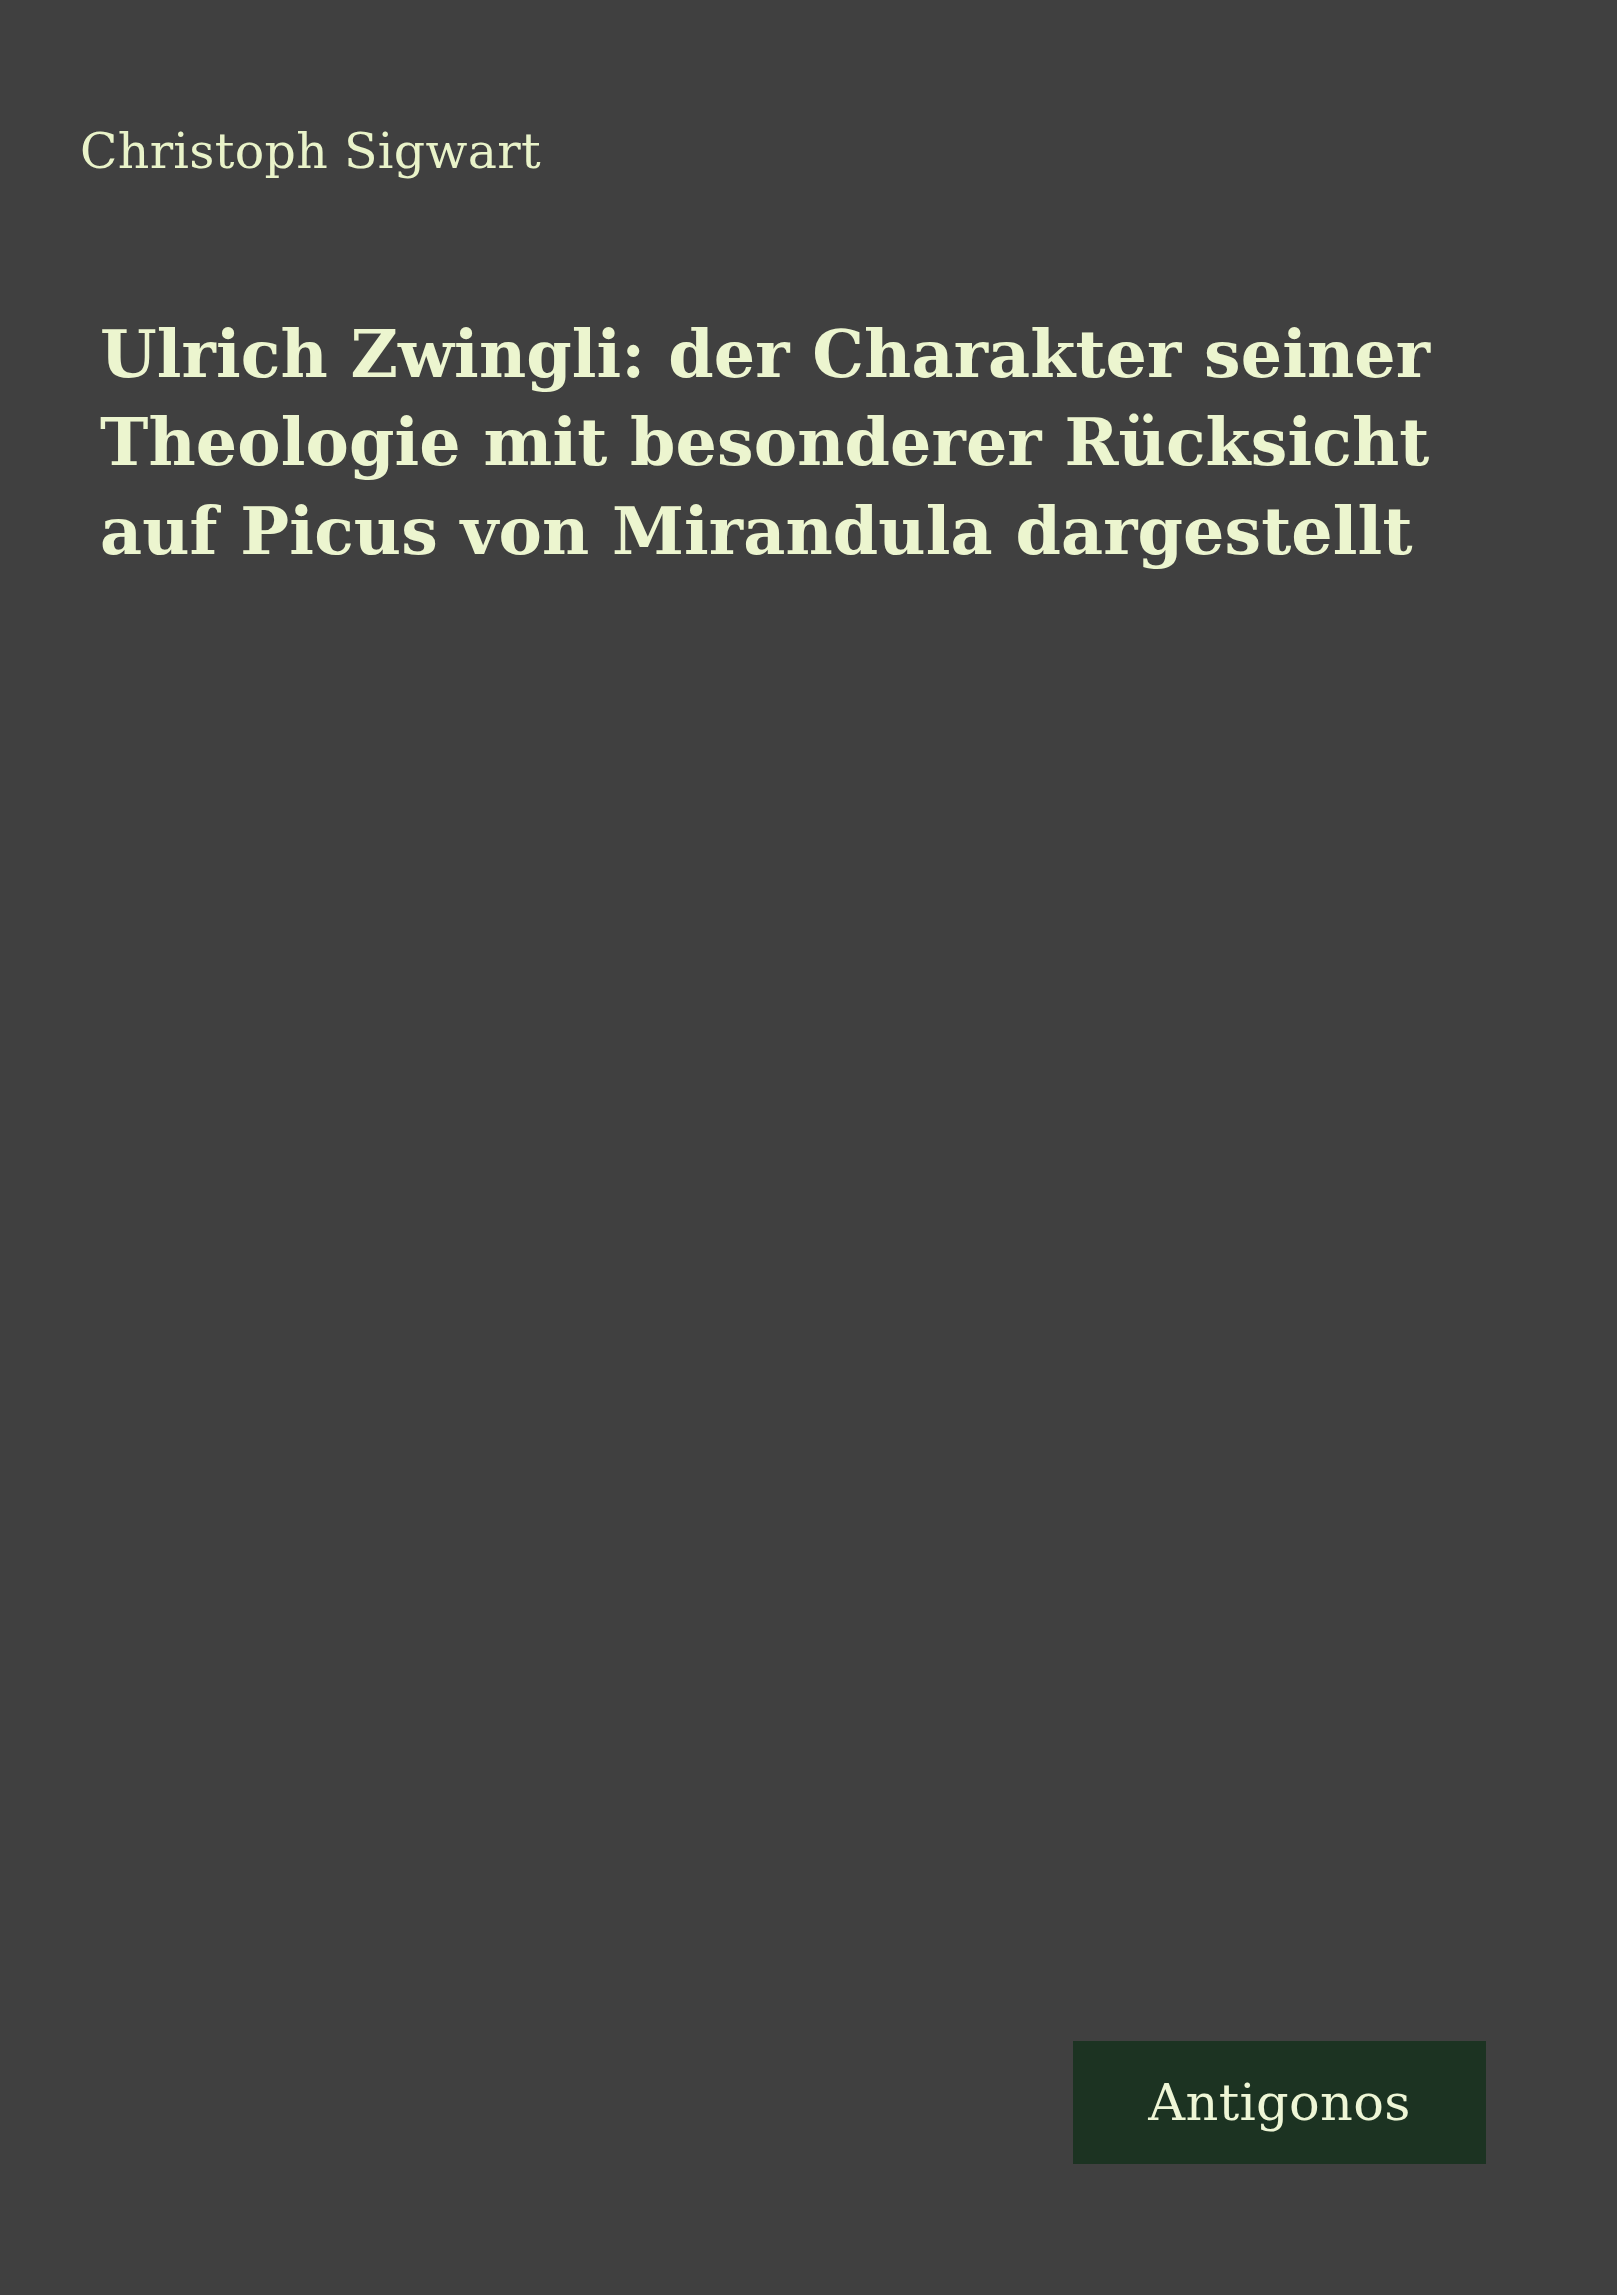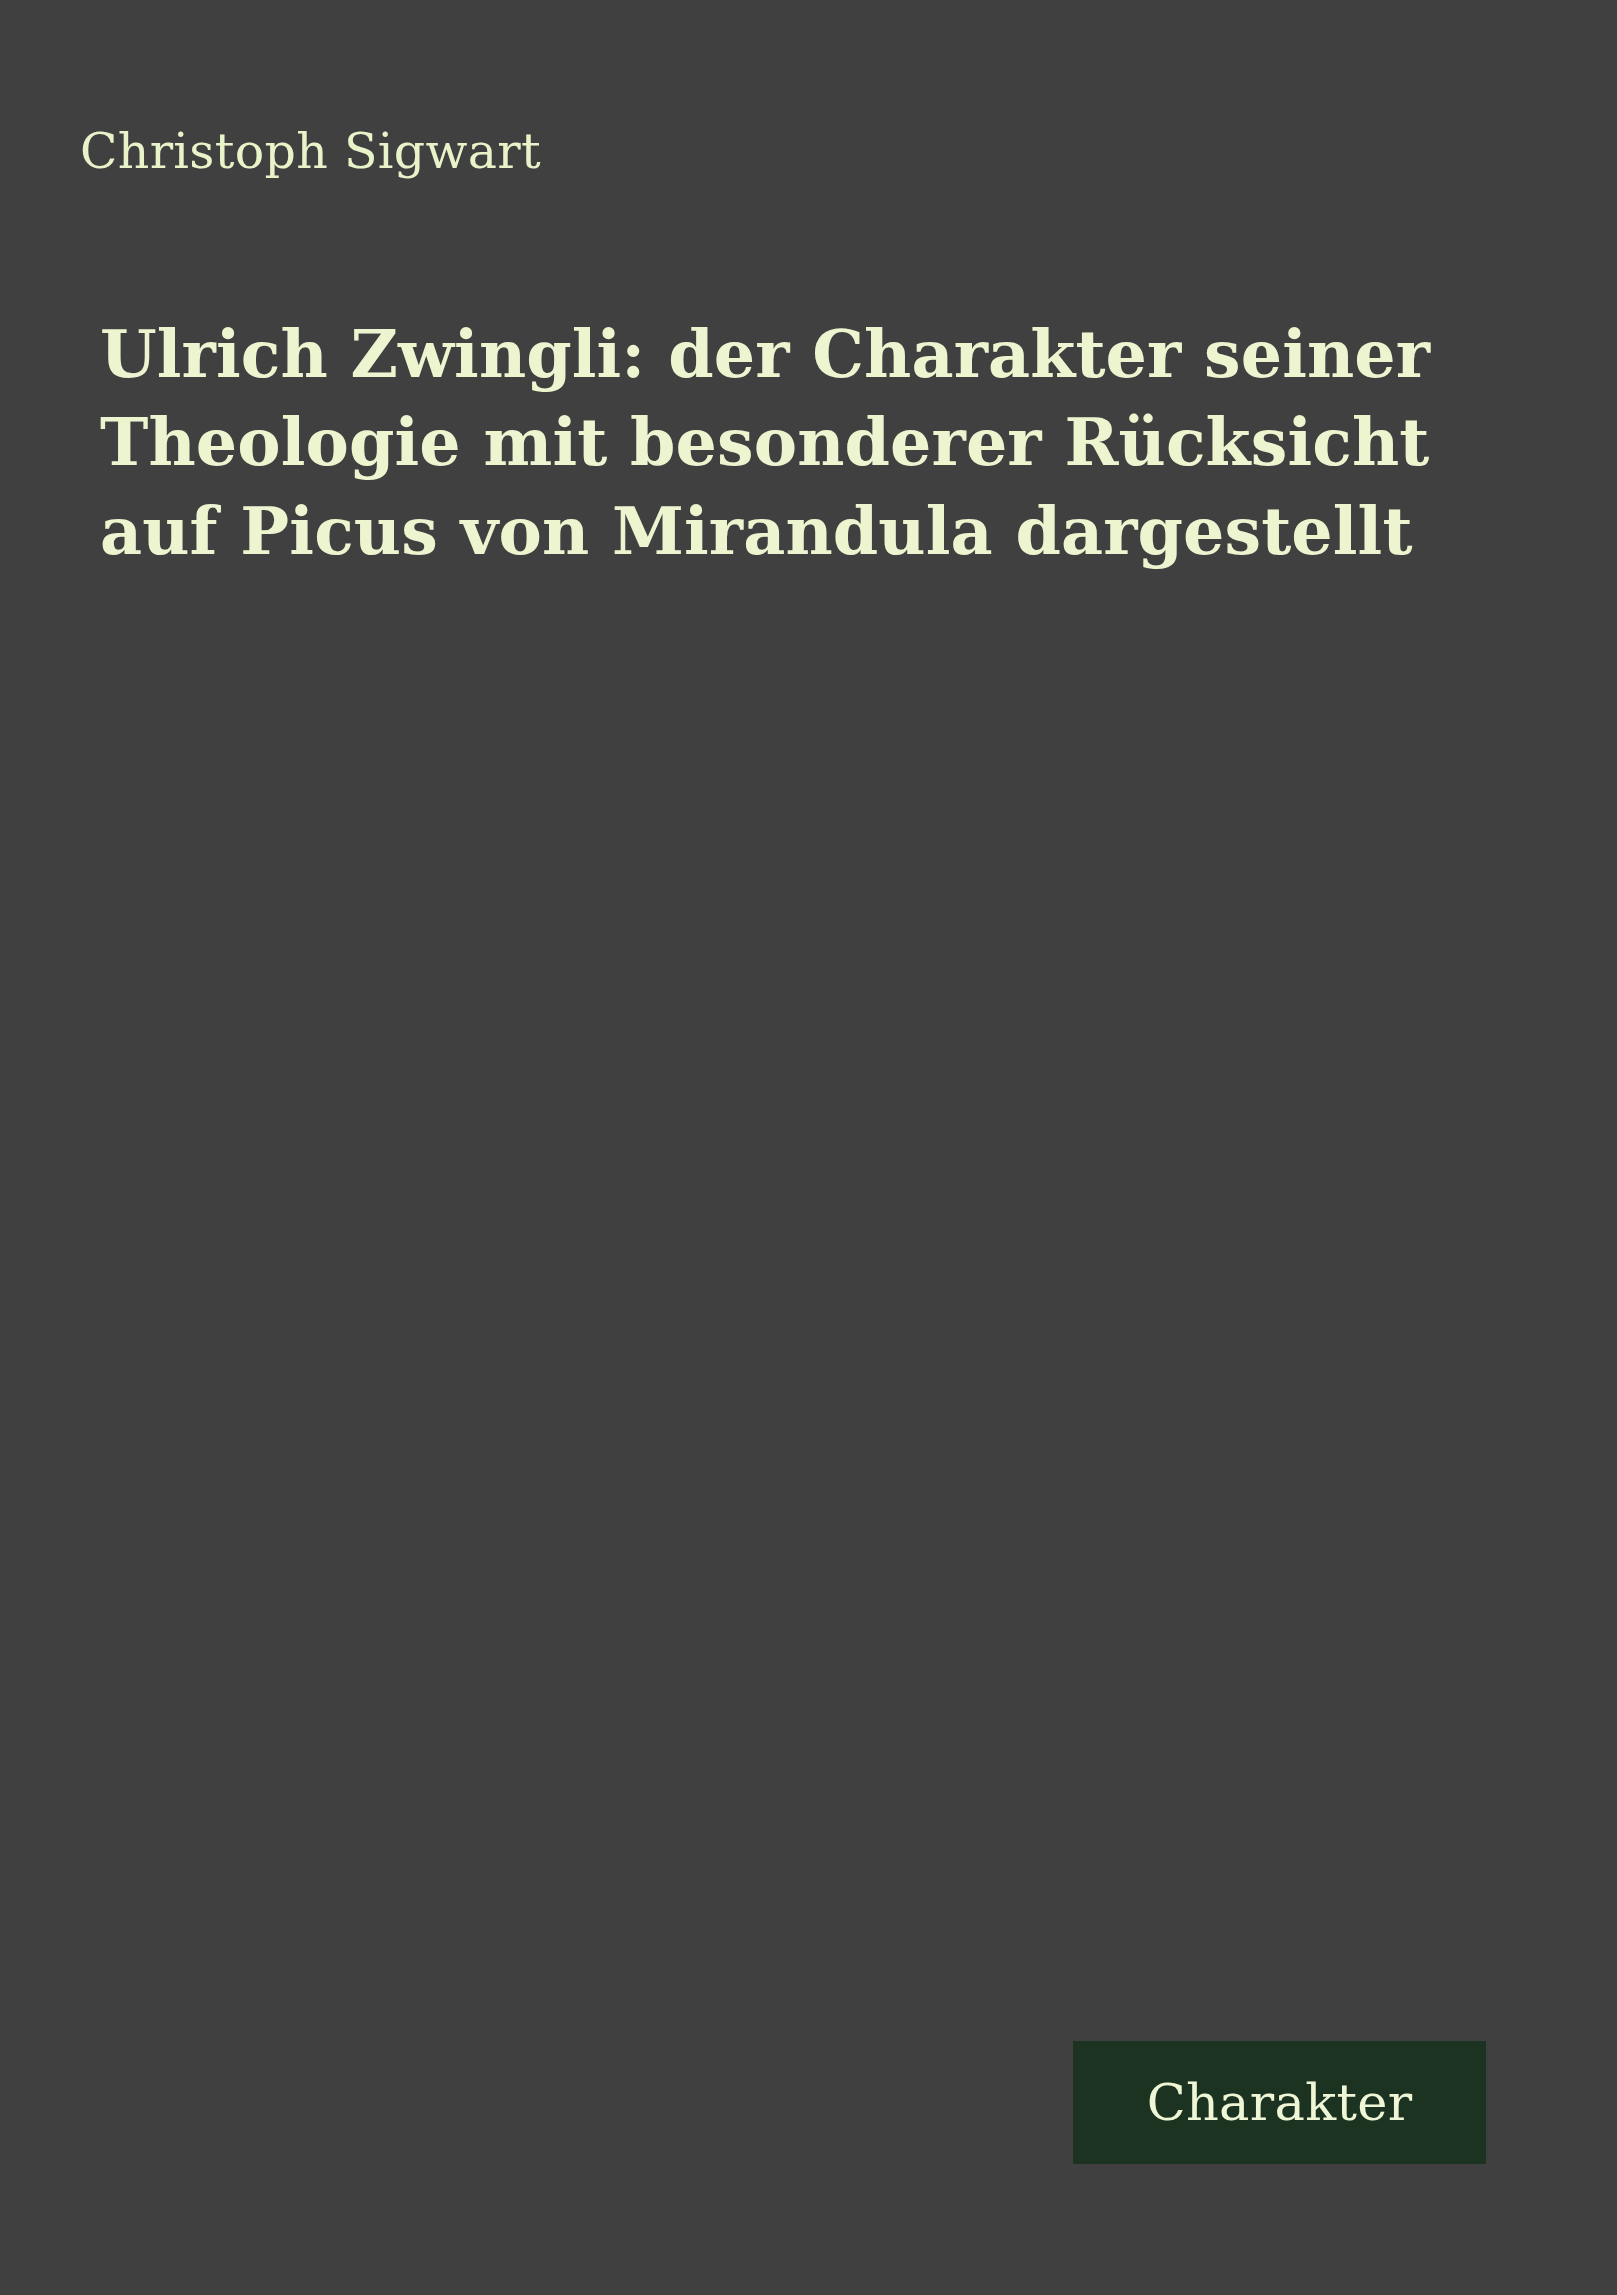--- a/index.html
+++ b/index.html
@@ -66,17 +66,17 @@
 </head>
 <body>
 
 <div class="cover">
 
   <div class="author">Christoph Sigwart</div>
 
   <div class="title">Ulrich Zwingli: der Charakter seiner Theologie mit besonderer Rücksicht auf Picus von Mirandula dargestellt</div>
 
   <div class="publisher-box">
-    <span class="publisher-name">Charakter</span>
+    <span class="publisher-name">Antigonos</span>
   </div>
 
 </div>
 
 
 </body></html>

